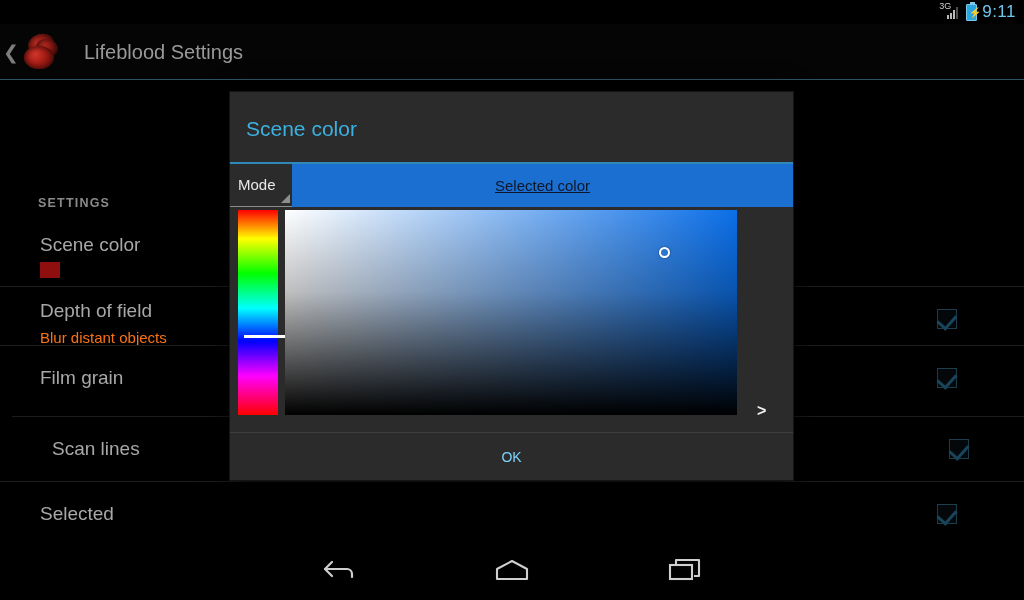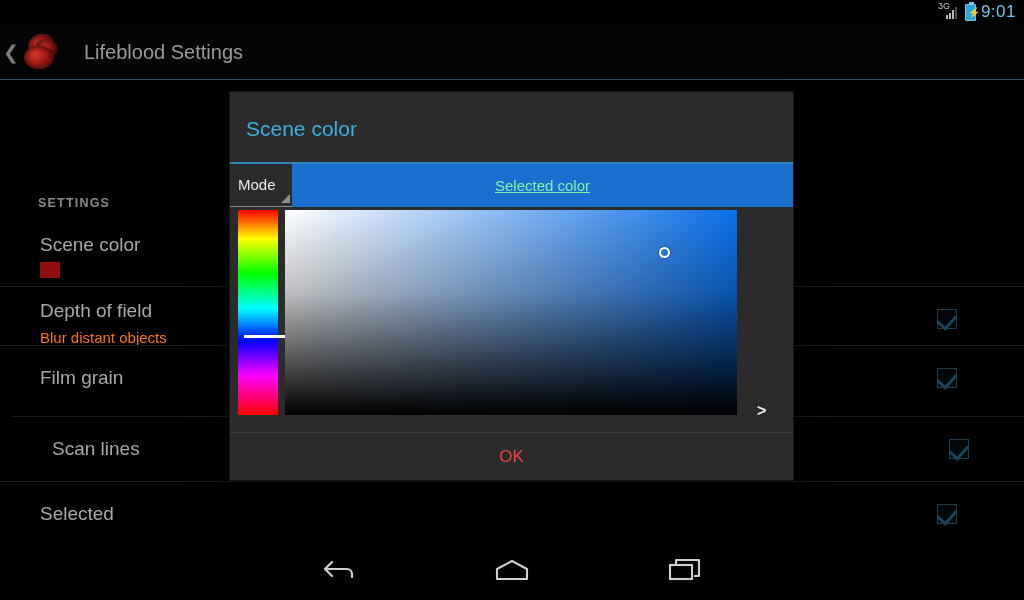--- a/index.html
+++ b/index.html
@@ -124,21 +124,21 @@
   }
   #mode-spinner .tri {
     position:absolute; right:2px; bottom:3px; width:0; height:0;
     border-left:9px solid transparent; border-bottom:9px solid #8e8e8e;
   }
   #selected-bar {
     position:absolute; left:62px; top:0; width:501px; height:43px;
     background:#1b6fd0; display:flex; align-items:center; justify-content:center;
   }
   #selected-bar .lbl {
-    color:#86efac; font-size:15px; text-decoration:underline;
+    color:#0f172a; font-size:15px; text-decoration:underline;
   }
 
   #picker-area {
     position:absolute; left:0; top:115px; width:563px; height:208px;
   }
   #hue-bar {
     position:absolute; left:8px; top:3px; width:40px; height:205px;
     background:linear-gradient(to bottom,
       #ff0000 0%, #ffff00 14%, #00ff00 31%, #00ffff 48%,
       #0000ff 64%, #ff00ff 81%, #ff0000 100%);
@@ -163,21 +163,21 @@
   }
 
   #dlg-divider {
     position:absolute; left:0; top:340px; width:563px; height:1px;
     background:#3d3d3d;
   }
   #ok-button {
     position:absolute; left:0; top:341px; width:563px; height:47px;
     background:#2b2b2b; display:flex; align-items:center; justify-content:center;
   }
-  #ok-button .lbl { color:#ef4444; font-size:17px; }
+  #ok-button .lbl { color:#7dd3fc; font-size:14px; }
 
   
   #navbar {
     position:absolute; left:0; top:540px; width:1024px; height:60px;
     background:#000;
   }
   .nav-btn {
     position:absolute; top:0; width:120px; height:60px;
     display:flex; align-items:center; justify-content:center;
   }
@@ -196,21 +196,21 @@
       <span class="sb-bars">
           <i></i>
           <i></i>
           <i></i>
           <i></i>
         </span>
     </div>
     <div class="sb-batt">
       <span class="bolt">⚡</span>
     </div>
-    <div class="sb-time">9:01</div>
+    <div class="sb-time">9:11</div>
   </div>
 
   <div id="actionbar">
     <div id="ab-back">❮</div>
     <div id="ab-icon">
       <span class="cell c1"></span>
         <span class="cell c2"></span>
         <span class="cell c3"></span>
     </div>
     <div id="ab-title">Lifeblood Settings</div>

